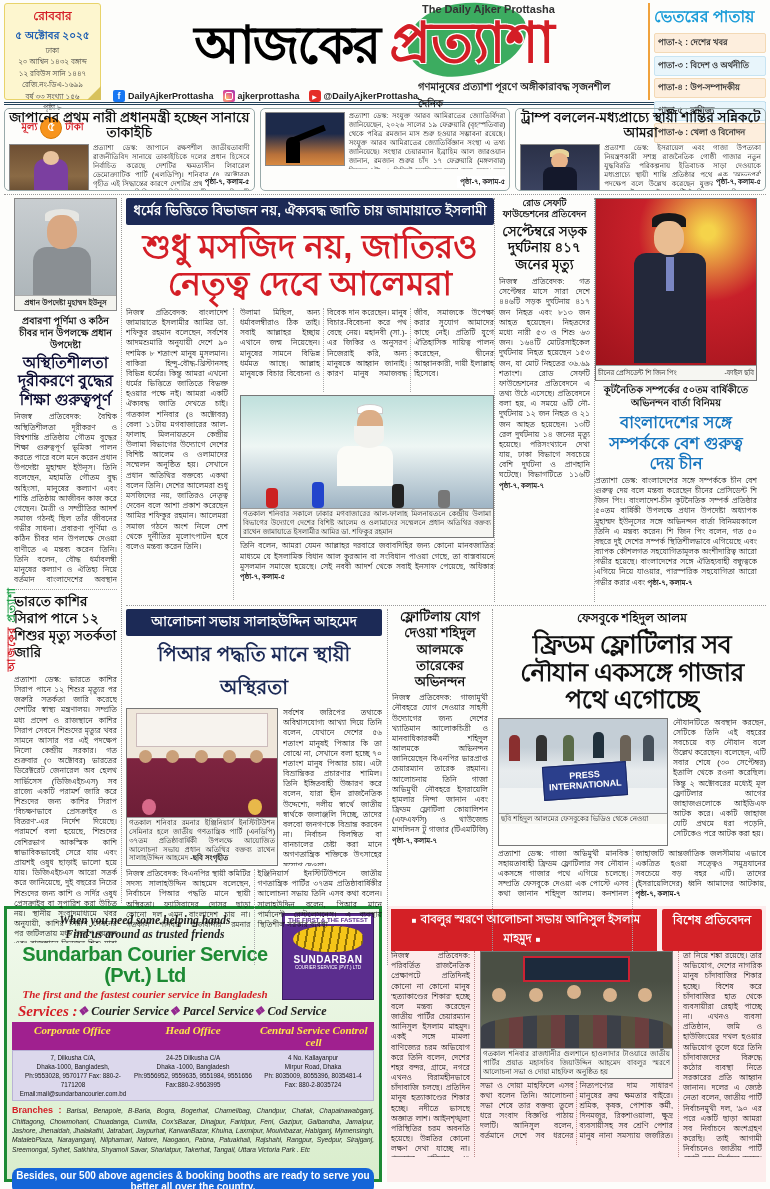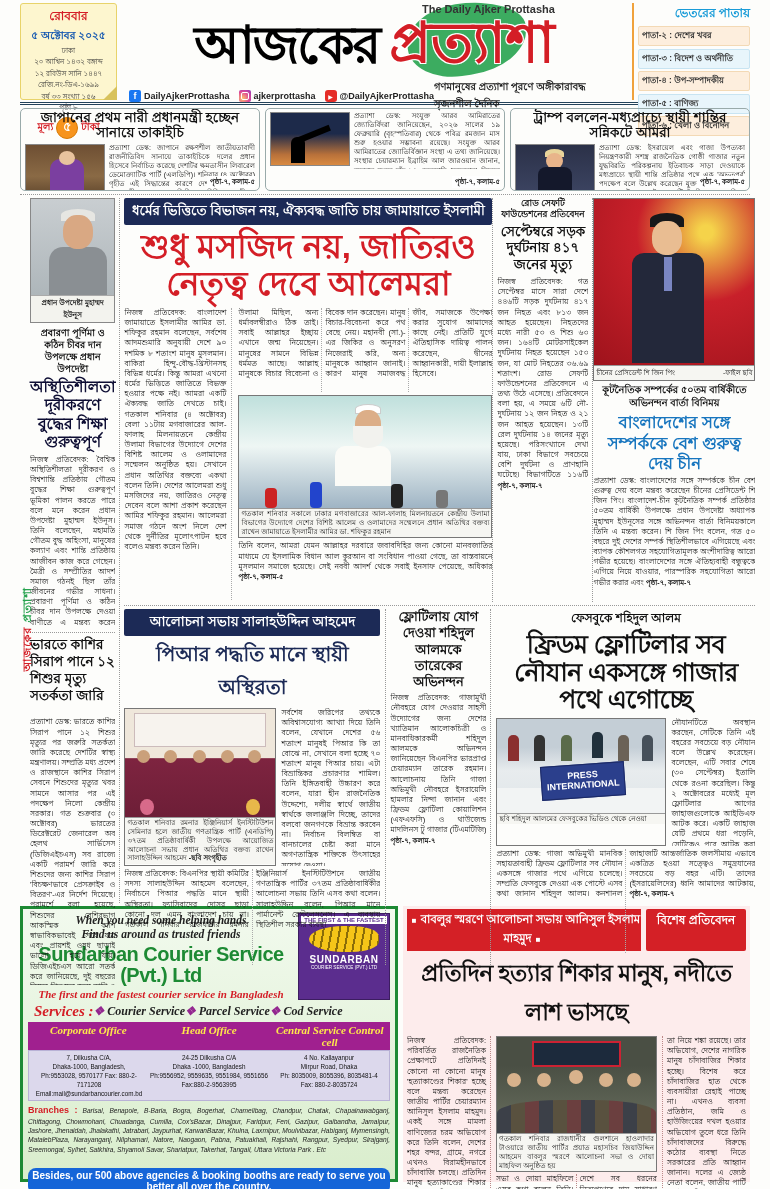--- a/index.html
+++ b/index.html
@@ -1,17 +1,17 @@
 <!DOCTYPE html>
 <html><head>
 <meta charset="utf-8">
 <style>
   * { margin:0; padding:0; box-sizing:border-box; }
   body { width:770px; height:1189px; background:#fdfdfb; font-family:"Liberation Sans","DejaVu Sans",sans-serif; color:#111; overflow:hidden; }
-  .page { width:770px; height:1189px; padding:3px 20px; position:relative; }
+  .page { width:770px; height:1189px; padding:3px 4px; position:relative; }
 
   
   .masthead { display:flex; gap:6px; height:102px; border-bottom:3px double #23425a; padding-bottom:2px; }
   .date-box { width:97px; background:#fdf6cf; border:1px solid #e8d36a; border-radius:3px; padding:3px 2px; text-align:center; position:relative; }
   .date-box .day { color:#d41e26; font-weight:bold; font-size:12px; }
   .date-box .date { color:#1256b0; font-weight:bold; font-size:10.5px; margin-top:1px; }
   .date-box .small { font-size:7.2px; color:#333; line-height:1.45; margin-top:1px; }
   .price-row { display:flex; align-items:center; justify-content:center; gap:3px; margin-top:3px; }
   .price-lbl { color:#d41e26; font-weight:bold; font-size:10px; }
   .price-circle { width:22px; height:22px; border-radius:50%; background:#f7941d; color:#fff; font-weight:bold; font-size:13px; display:flex; align-items:center; justify-content:center; border:1px solid #d97b06; }
@@ -28,21 +28,21 @@
   .social { display:flex; gap:9px; align-items:center; }
   .soc-item { display:flex; gap:3px; align-items:center; font-size:9px; color:#222; font-weight:bold; }
   .soc-ic { width:12px; height:12px; border-radius:2px; display:inline-flex; align-items:center; justify-content:center; color:#fff; font-size:9px; font-weight:bold; }
   .ic-fb { background:#1877f2; } .ic-fb::before{ content:"f"; }
   .ic-ig { background:radial-gradient(circle at 30% 70%, #fdc468, #df4996 55%, #8a3ab9); position:relative; }
   .ic-ig::before { content:""; width:6px; height:6px; border:1.3px solid #fff; border-radius:2px; }
   .ic-yt { background:#e52d27; border-radius:3px; } .ic-yt::before { content:"▶"; font-size:6px; }
   .tagline { font-size:10px; color:#222; font-weight:bold; }
 
   .inside-box { width:118px; border-left:2px solid #f0a23c; padding:1px 0 0 4px; }
-  .inside-title { color:#1a9cd8; font-weight:bold; font-size:12px; text-align:right; margin-bottom:2px; }
+  .inside-title { color:#1a9cd8; font-weight:bold; font-size:16px; text-align:left; margin-bottom:2px; }
   .inside-box ul { list-style:none; }
   .inside-box li { font-size:8.3px; font-weight:bold; color:#333; background:#fdeedd; border:1px solid #f3d9b5; border-radius:2px; padding:2px 3px; margin-bottom:2.5px; }
   .inside-box li:nth-child(even) { background:#e8f5fb; border-color:#c8e4f2; }
 
   
   .top-row { display:flex; gap:5px; height:90px; padding:3px 0; border-bottom:1px dotted #999; }
   .tstory { flex:1; border:1px solid #9aa; border-radius:5px; padding:2px 4px; overflow:hidden; position:relative; }
   .tstory h2 { font-size:13.5px; text-align:center; line-height:1.1; margin-bottom:2px; }
   .tstory .tbody { font-size:7px; line-height:1.3; text-align:justify; height:58px; overflow:hidden; }
   .tphoto { float:left; width:80px; height:54px; margin:1px 4px 1px 0; border:1px solid #888; position:relative; overflow:hidden; }
@@ -509,21 +509,20 @@
         <span>Barisal, Benapole, B-Baria, Bogra, Bogerhat, Chamelibag, Chandpur, Chatak, Chapainawabganj, Chittagong, Chowmohani, Chuadanga, Cumilla, Cox'sBazar, Dinajpur, Faridpur, Feni, Gazipur, Gaibandha, Jamalpur, Jashore, Jhenaidah, Jhalakathi, Jatrabari, Jaypurhat, KarwanBazar, Khulna, Laxmipur, Moulvibazar, Habiganj, Mymensingh, MatalebPlaza, Narayanganj, Nilphamari, Natore, Naogaon, Pabna, Patuakhali, Rajshahi, Rangpur, Syedpur, Sirajganj, Sreemongal, Sylhet, Satkhira, Shyamoli Savar, Shariatpur, Takerhat, Tangail, Uttara Victoria Park . Etc</span>
       </div>
       <div class="ad-foot">Besides, our 500 above agencies &amp; booking booths are ready to serve you better all over the country.</div>
     </div>
 
     <article class="babul">
       <div class="babul-kickrow">
         <div class="babul-kbar">বাবলুর স্মরণে আলোচনা সভায় আনিসুল ইসলাম মাহমুদ</div>
         <div class="babul-badge">বিশেষ প্রতিবেদন</div>
       </div>
-      <h2 class="babul-head">প্রতিদিন হত্যার শিকার মানুষ, নদীতে লাশ ভাসছে</h2>
       <div class="babul-body">
         <div class="bt bb-col">নিজস্ব প্রতিবেদক: পরিবর্তিত রাজনৈতিক প্রেক্ষাপটে প্রতিদিনই কোনো না কোনো মানুষ 'হত্যাকাণ্ডের শিকার' হচ্ছে বলে মন্তব্য করেছেন জাতীয় পার্টির চেয়ারম্যান আনিসুল ইসলাম মাহমুদ। একই সঙ্গে মামলা বাণিজ্যের চরম অভিযোগ করে তিনি বলেন, দেশের শহর বন্দর, গ্রামে, নগরে এখনও বিরামহীনভাবে চাঁদাবাজি চলছে। প্রতিদিন মানুষ হত্যাকাণ্ডের শিকার হচ্ছে। নদীতে ভাসছে অজ্ঞাত লাশ। আইনশৃঙ্খলা পরিস্থিতির চরম অবনতি হয়েছে। উন্নতির কোনো লক্ষণ দেখা যাচ্ছে না। গতকাল শনিবার (৪ অক্টোবর) বিকালে রাজধানীর গুলশানে হাওলাদার টাওয়ারে জাতীয় পার্টির প্রয়াত মহাসচিব জিয়াউদ্দিন আহমেদ বাবলুর স্মরণে আলোচনা</div>
         <div class="bb-center">
           <figure class="bb-fig">
             <div class="ph ph-babul">
                 <div class="ban"></div>
                 <div class="r1"></div>
                 <div class="r2"></div>
                 <div class="r3"></div>
                 <div class="r4"></div>

